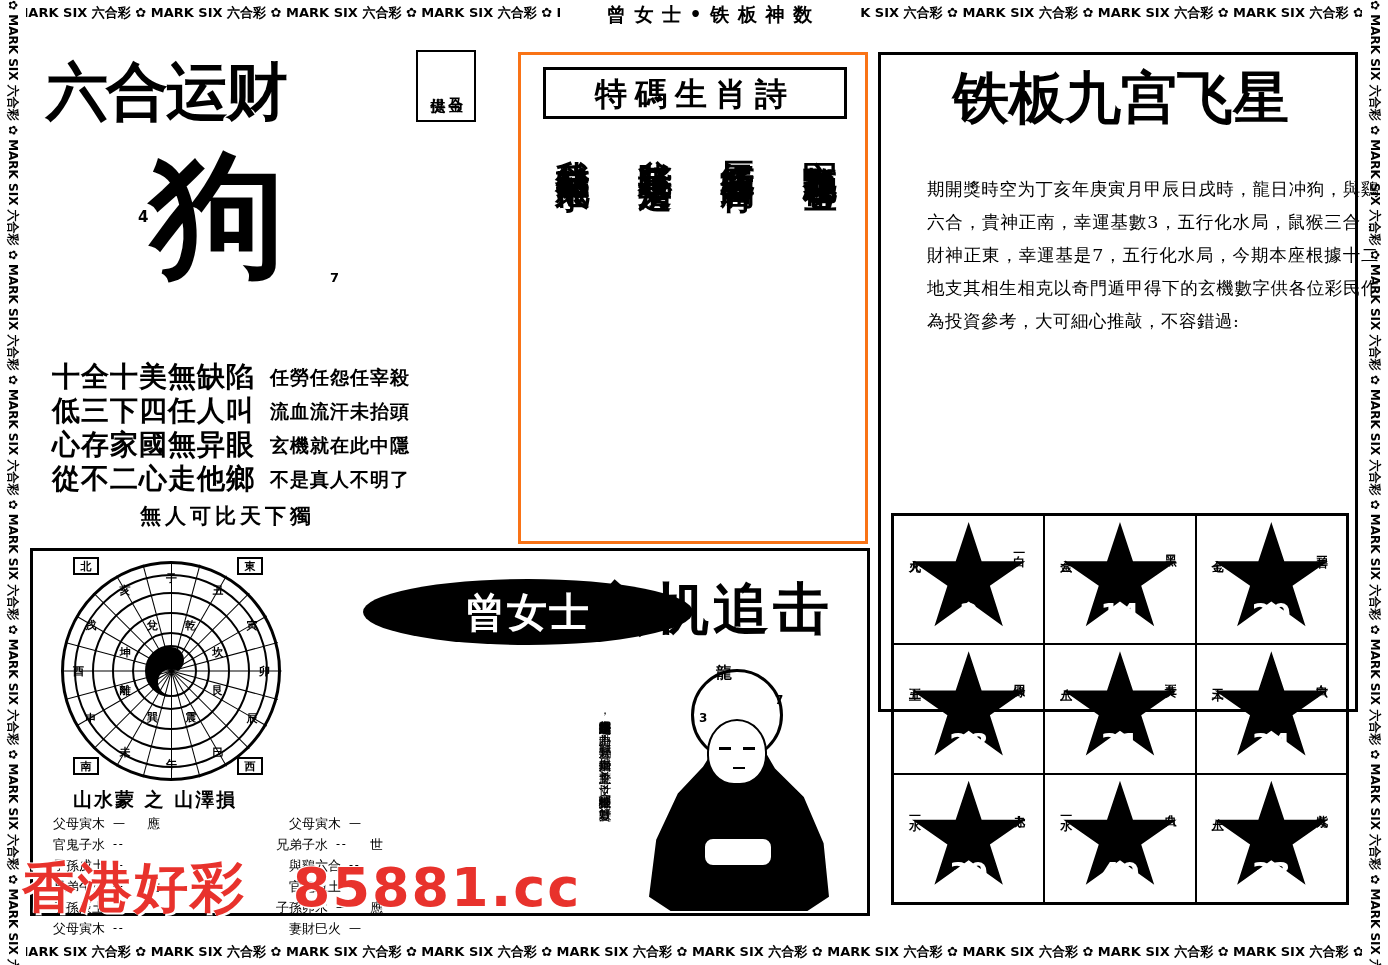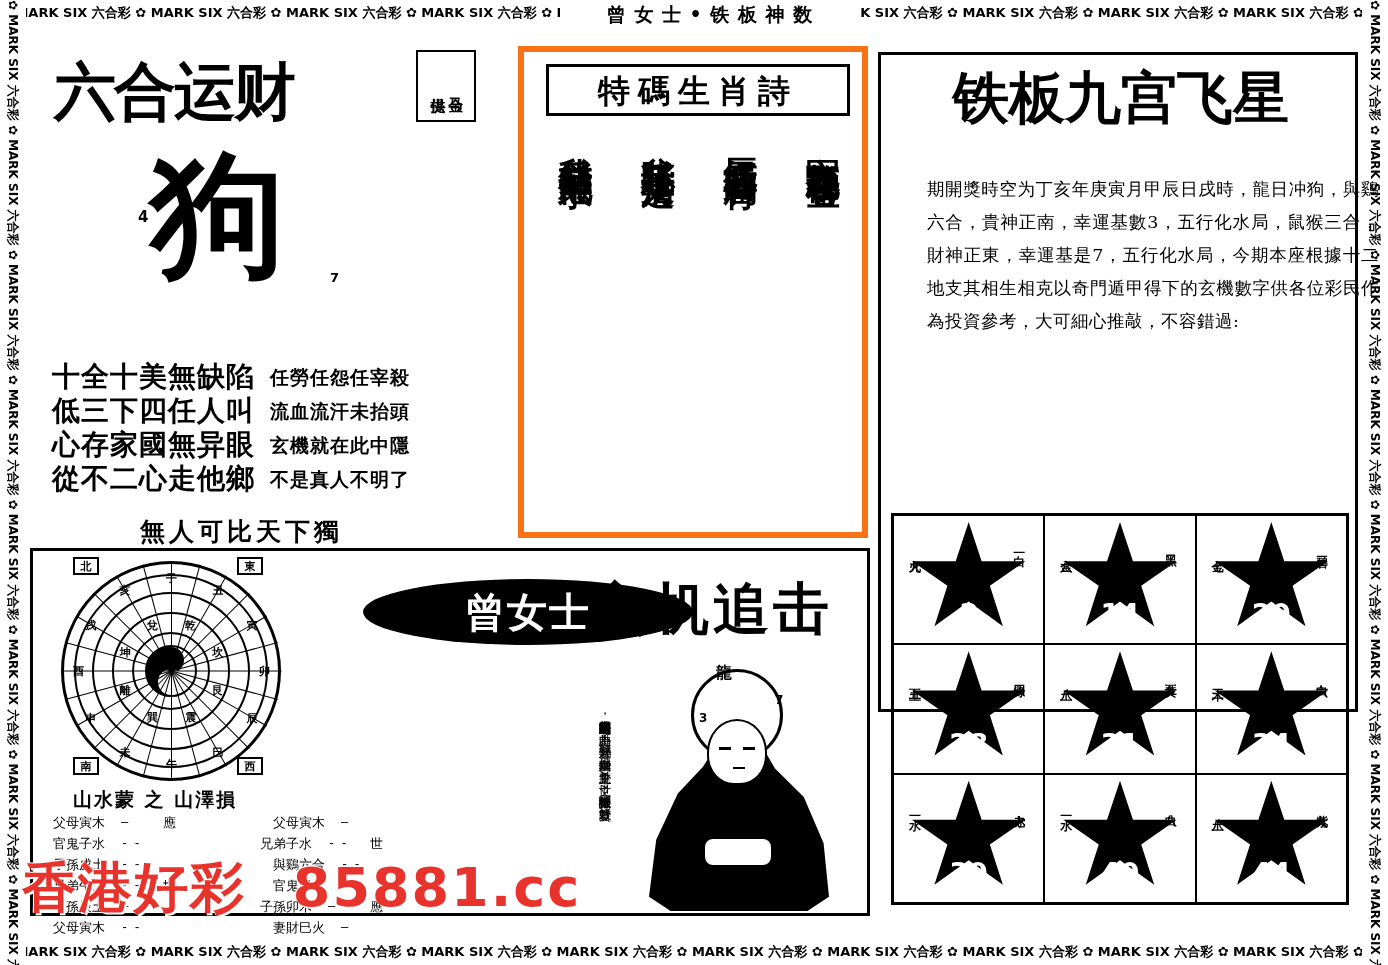--- a/index.html
+++ b/index.html
@@ -20,32 +20,32 @@
   
   .masthead{position:absolute;left:560px;top:2px;width:300px;height:24px;text-align:center;font-size:19px;font-weight:bold;line-height:24px;letter-spacing:1px;background:#fff;font-family:"DejaVu Sans","Liberation Sans",sans-serif;}
 
   
   .panel{position:absolute;box-sizing:border-box;background:#fff;}
 
   
   #tl{left:30px;top:30px;width:480px;height:510px;}
   .title-cal{position:absolute;left:16px;top:22px;width:300px;height:80px;
     font-size:62px;font-weight:bold;letter-spacing:-2px;line-height:80px;
-    font-family:"DejaVu Serif","Liberation Serif",serif;margin-left:8px;}
+    font-family:"DejaVu Serif","Liberation Serif",serif;}
   .gold-box{position:absolute;right:34px;top:20px;width:60px;height:72px;border:2px solid #000;box-sizing:border-box;display:flex;align-items:center;justify-content:center;gap:2px;padding:2px;}
   .gold-box span{writing-mode:vertical-rl;font-size:15px;font-weight:bold;line-height:1.05;}
   .big-dog{position:absolute;left:120px;top:110px;font-size:135px;font-weight:bold;font-family:"DejaVu Serif","Liberation Serif",serif;line-height:150px;}
   .num4{position:absolute;left:108px;top:178px;font-size:15px;font-weight:bold;}
   .num7{position:absolute;left:300px;top:240px;font-size:13px;font-weight:bold;}
   .verse-l{position:absolute;left:22px;top:330px;font-size:28px;line-height:34px;font-family:"DejaVu Serif","Liberation Serif",serif;font-weight:bold;letter-spacing:1px;}
   .verse-r{position:absolute;left:240px;top:330px;font-size:19px;line-height:34px;font-family:"DejaVu Serif","Liberation Serif",serif;font-weight:bold;letter-spacing:1px;}
-  .tagline{position:absolute;left:110px;top:485px;font-size:25px;font-weight:bold;letter-spacing:4px;font-family:Liberation Sans, sans-serif;}
-
-  
-  #poem{left:518px;top:46px;width:350px;height:492px;border:6px solid #f97316;}
+  .tagline{position:absolute;left:110px;top:472px;font-size:21px;font-weight:bold;letter-spacing:4px;font-family:Liberation Sans, sans-serif;}
+
+  
+  #poem{left:518px;top:52px;width:350px;height:492px;border:3px solid #f97316;}
   .poem-head{position:absolute;left:22px;top:12px;width:304px;height:52px;border:3px solid #000;box-sizing:border-box;
     text-align:center;font-size:32px;font-weight:bold;line-height:48px;letter-spacing:8px;
     font-family:"DejaVu Serif","Liberation Serif",serif;}
   .poem-cols{position:absolute;left:10px;top:78px;width:330px;height:400px;display:flex;flex-direction:row-reverse;justify-content:space-around;}
   .poem-col{writing-mode:vertical-rl;text-orientation:upright;font-size:34px;line-height:1.28;letter-spacing:3px;font-weight:bold;font-family:"DejaVu Serif","Liberation Serif",serif;}
 
   
   #right{left:878px;top:52px;width:480px;height:660px;border:3px solid #000;}
   .rt-title{position:absolute;left:10px;top:6px;width:460px;height:72px;text-align:center;
     font-size:56px;font-weight:bold;letter-spacing:0px;line-height:72px;
@@ -80,21 +80,21 @@
 
   .oval{position:absolute;left:330px;top:28px;width:330px;height:66px;border-radius:50%;background:#000;}
   .oval-text{position:absolute;left:330px;top:28px;width:330px;height:66px;color:#fff;font-size:40px;font-weight:bold;
     display:flex;align-items:center;justify-content:center;letter-spacing:2px;font-family:"DejaVu Serif","Liberation Serif",serif;}
   .xuanji{position:absolute;left:560px;top:22px;font-size:56px;font-weight:bold;letter-spacing:4px;
     font-family:"DejaVu Serif","Liberation Serif",serif;line-height:70px;}
 
   .hex-title{position:absolute;left:40px;top:236px;font-size:19px;font-weight:bold;letter-spacing:2px;font-family:"DejaVu Serif","Liberation Serif",serif;}
   .hex-table{position:absolute;left:20px;top:262px;width:330px;font-size:13px;line-height:21px;font-family:"DejaVu Serif","Liberation Serif",serif;}
   .hex-row{display:flex;justify-content:space-between;}
-  .hex-col{display:flex;gap:16px;white-space:nowrap;font-family:Liberation Mono, monospace;}
+  .hex-col{display:flex;gap:8px;white-space:nowrap;}
   .yao{display:inline-block;width:26px;font-size:12px;letter-spacing:-1px;}
 
   .vtext{position:absolute;left:420px;top:160px;width:160px;height:190px;display:flex;flex-direction:row-reverse;gap:2px;}
   .vtext div{writing-mode:vertical-rl;font-size:12.5px;line-height:1.35;font-family:"DejaVu Serif","Liberation Serif",serif;}
 
   .deity{position:absolute;left:596px;top:110px;width:220px;height:250px;}
   .halo{position:absolute;left:62px;top:8px;width:92px;height:92px;border-radius:50%;border:3px solid #000;box-sizing:border-box;}
   .dragon-lbl{position:absolute;left:84px;top:-10px;font-size:16px;font-weight:bold;writing-mode:vertical-rl;}
   .halo-n1{position:absolute;left:70px;top:50px;font-size:12px;font-weight:bold;}
   .halo-n2{position:absolute;left:146px;top:32px;font-size:12px;font-weight:bold;}
@@ -213,21 +213,21 @@
       <div class="cell">
         <div class="star"></div>
         <div class="lbl-l">水一</div>
         <div class="lbl-r">八白</div>
         <div class="num">40</div>
       </div>
       <div class="cell">
         <div class="star"></div>
         <div class="lbl-l">土八</div>
         <div class="lbl-r">九紫</div>
-        <div class="num">44</div>
+        <div class="num">33</div>
       </div>
     </div>
   </div>
 
   <div class="panel" id="bl">
 
     <div class="bagua">
       <div class="ring r1"></div>
       <div class="ring r2"></div>
       <div class="ring r3"></div>

